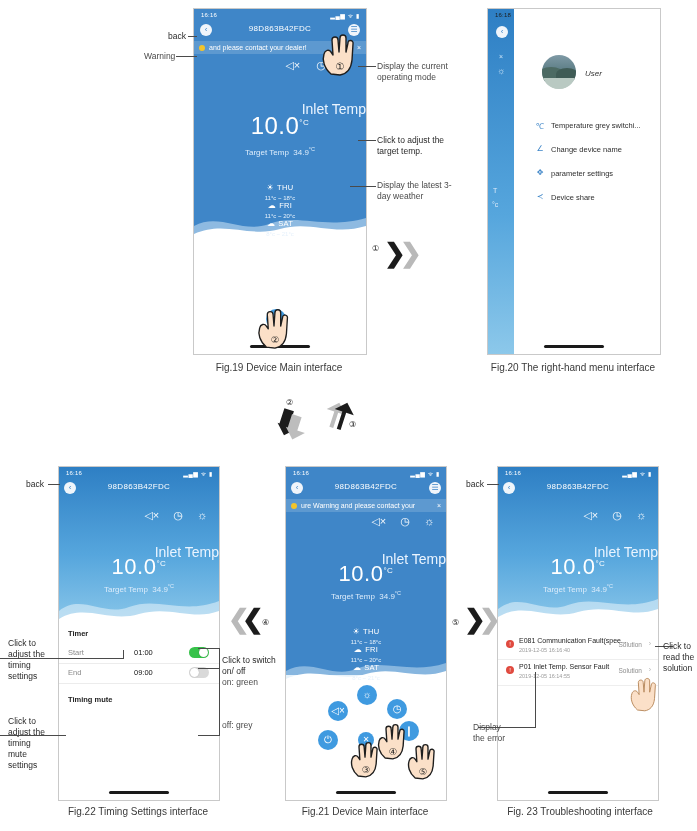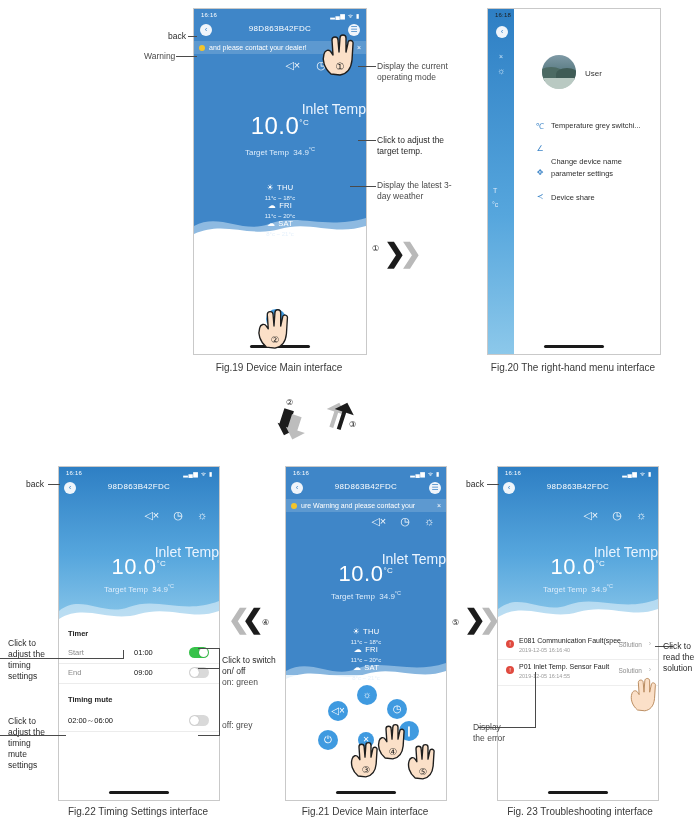--- a/index.html
+++ b/index.html
@@ -43,21 +43,21 @@
 
   
   .fab{position:absolute;width:20px;height:20px;border-radius:50%;background:#3f9ae0;color:#fff;font-size:10px;text-align:center;line-height:20px;}
 
   
   .drawer{position:absolute;top:0;bottom:0;right:0;background:#fff;}
   .avatar{position:absolute;width:34px;height:34px;border-radius:50%;overflow:hidden;background:linear-gradient(180deg,#7f9aa6 0%,#5d7e86 45%,#cfd9d4 100%);}
   .avatar .hill{position:absolute;left:-4px;bottom:8px;width:26px;height:14px;border-radius:50% 50% 0 0;background:#4c6a63;}
   .avatar .hill2{position:absolute;right:-2px;bottom:9px;width:22px;height:12px;border-radius:50% 50% 0 0;background:#3f5b55;}
   .avatar .water{position:absolute;left:0;right:0;bottom:0;height:11px;background:#b9c9c2;}
-  .mname{position:absolute;font-size:8px;color:#333;}
+  .mname{position:absolute;font-size:8px;color:#333;font-style:italic;}
   .mitem{position:absolute;left:27px;font-size:7.5px;color:#2e2e2e;}
   .mic{position:absolute;left:-17px;top:-1px;color:#3f86c8;font-size:8px;width:12px;text-align:center;}
 
   
   .secthead{position:absolute;font-size:7.5px;color:#222;font-weight:bold;}
   .row{position:absolute;left:0;right:0;height:20px;border-bottom:1px solid #ececec;}
   .rlabel{position:absolute;left:9px;top:5px;font-size:7.5px;color:#8a8a8a;}
   .rval{position:absolute;left:75px;top:5px;font-size:7.5px;color:#111;}
   .toggle{position:absolute;right:10px;top:4px;width:20px;height:11px;border-radius:6px;}
   .toggle i{position:absolute;top:1px;width:9px;height:9px;border-radius:50%;background:#fff;box-shadow:0 0 1px rgba(0,0,0,.35);}
@@ -184,21 +184,21 @@
 
     <div class="abs" style="left:20px;top:112px;width:126px;height:14px;">
       <div style="position:relative;">
         <span class="mic" style="left:0;">℃</span>
         <span class="mitem" style="left:17px;top:0;">Temperature grey switchi...</span>
       </div>
     </div>
     <div class="abs" style="left:20px;top:136px;width:126px;height:14px;">
       <div style="position:relative;">
         <span class="mic" style="left:0;">∠</span>
-        <span class="mitem" style="left:17px;top:12px;">Change device name</span>
+        <span class="mitem" style="left:17px;top:0;">Change device name</span>
       </div>
     </div>
     <div class="abs" style="left:20px;top:160px;width:126px;height:14px;">
       <div style="position:relative;">
         <span class="mic" style="left:0;">✥</span>
         <span class="mitem" style="left:17px;top:0;">parameter settings</span>
       </div>
     </div>
     <div class="abs" style="left:20px;top:184px;width:126px;height:14px;">
       <div style="position:relative;">
@@ -267,26 +267,20 @@
       </span>
   </div>
   <div class="row" style="top:196px;">
     <span class="rlabel">End</span>
     <span class="rval">09:00</span>
     <span class="toggle off">
         <i></i>
       </span>
   </div>
   <div class="secthead" style="left:9px;top:228px;">Timing mute</div>
-  <div class="row" style="top:244px;">
-    <span class="rval" style="left:9px;color:#111;">02:00～06:00</span>
-    <span class="toggle off">
-        <i></i>
-      </span>
-  </div>
   <div class="homebar"></div>
 </div>
 <div class="caption" style="left:48px;top:806px;width:180px;">Fig.22 Timing Settings interface</div>
 
 <div class="abs ann-b" style="left:26px;top:479px;">back</div>
 <div class="lead" style="left:48px;top:484px;width:12px;height:1px;"></div>
 
 <div class="abs ann-b" style="left:8px;top:638px;width:38px;">Click to adjust the timing settings</div>
 <div class="lead" style="left:0px;top:658px;width:124px;height:1px;"></div>
 <div class="lead" style="left:123px;top:650px;width:1px;height:9px;"></div>

